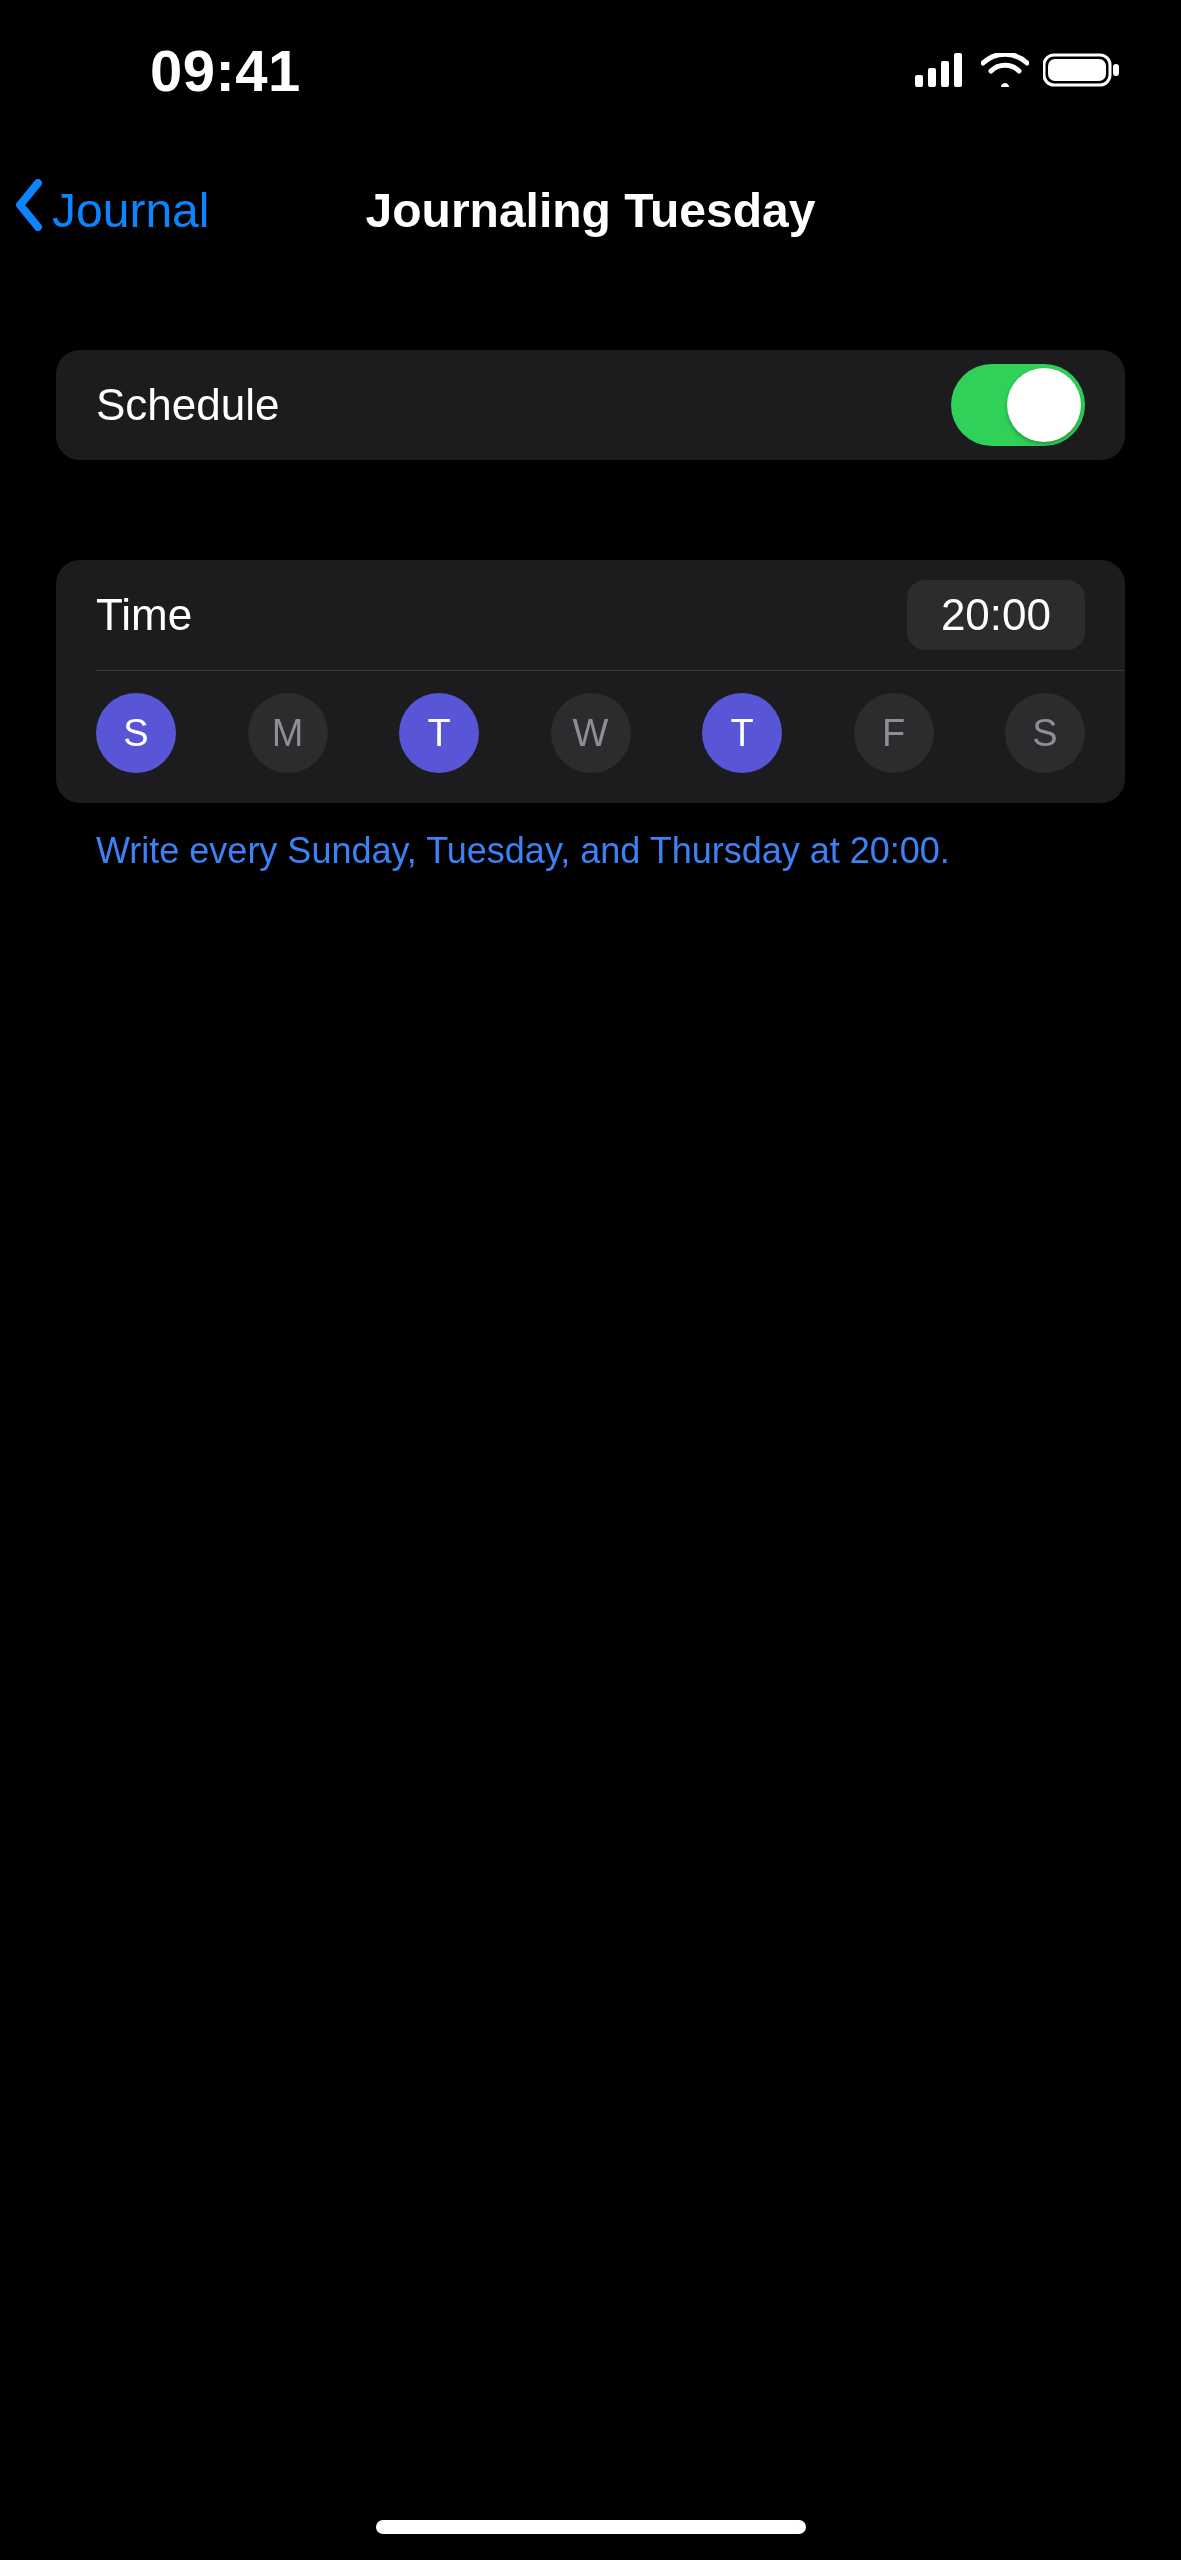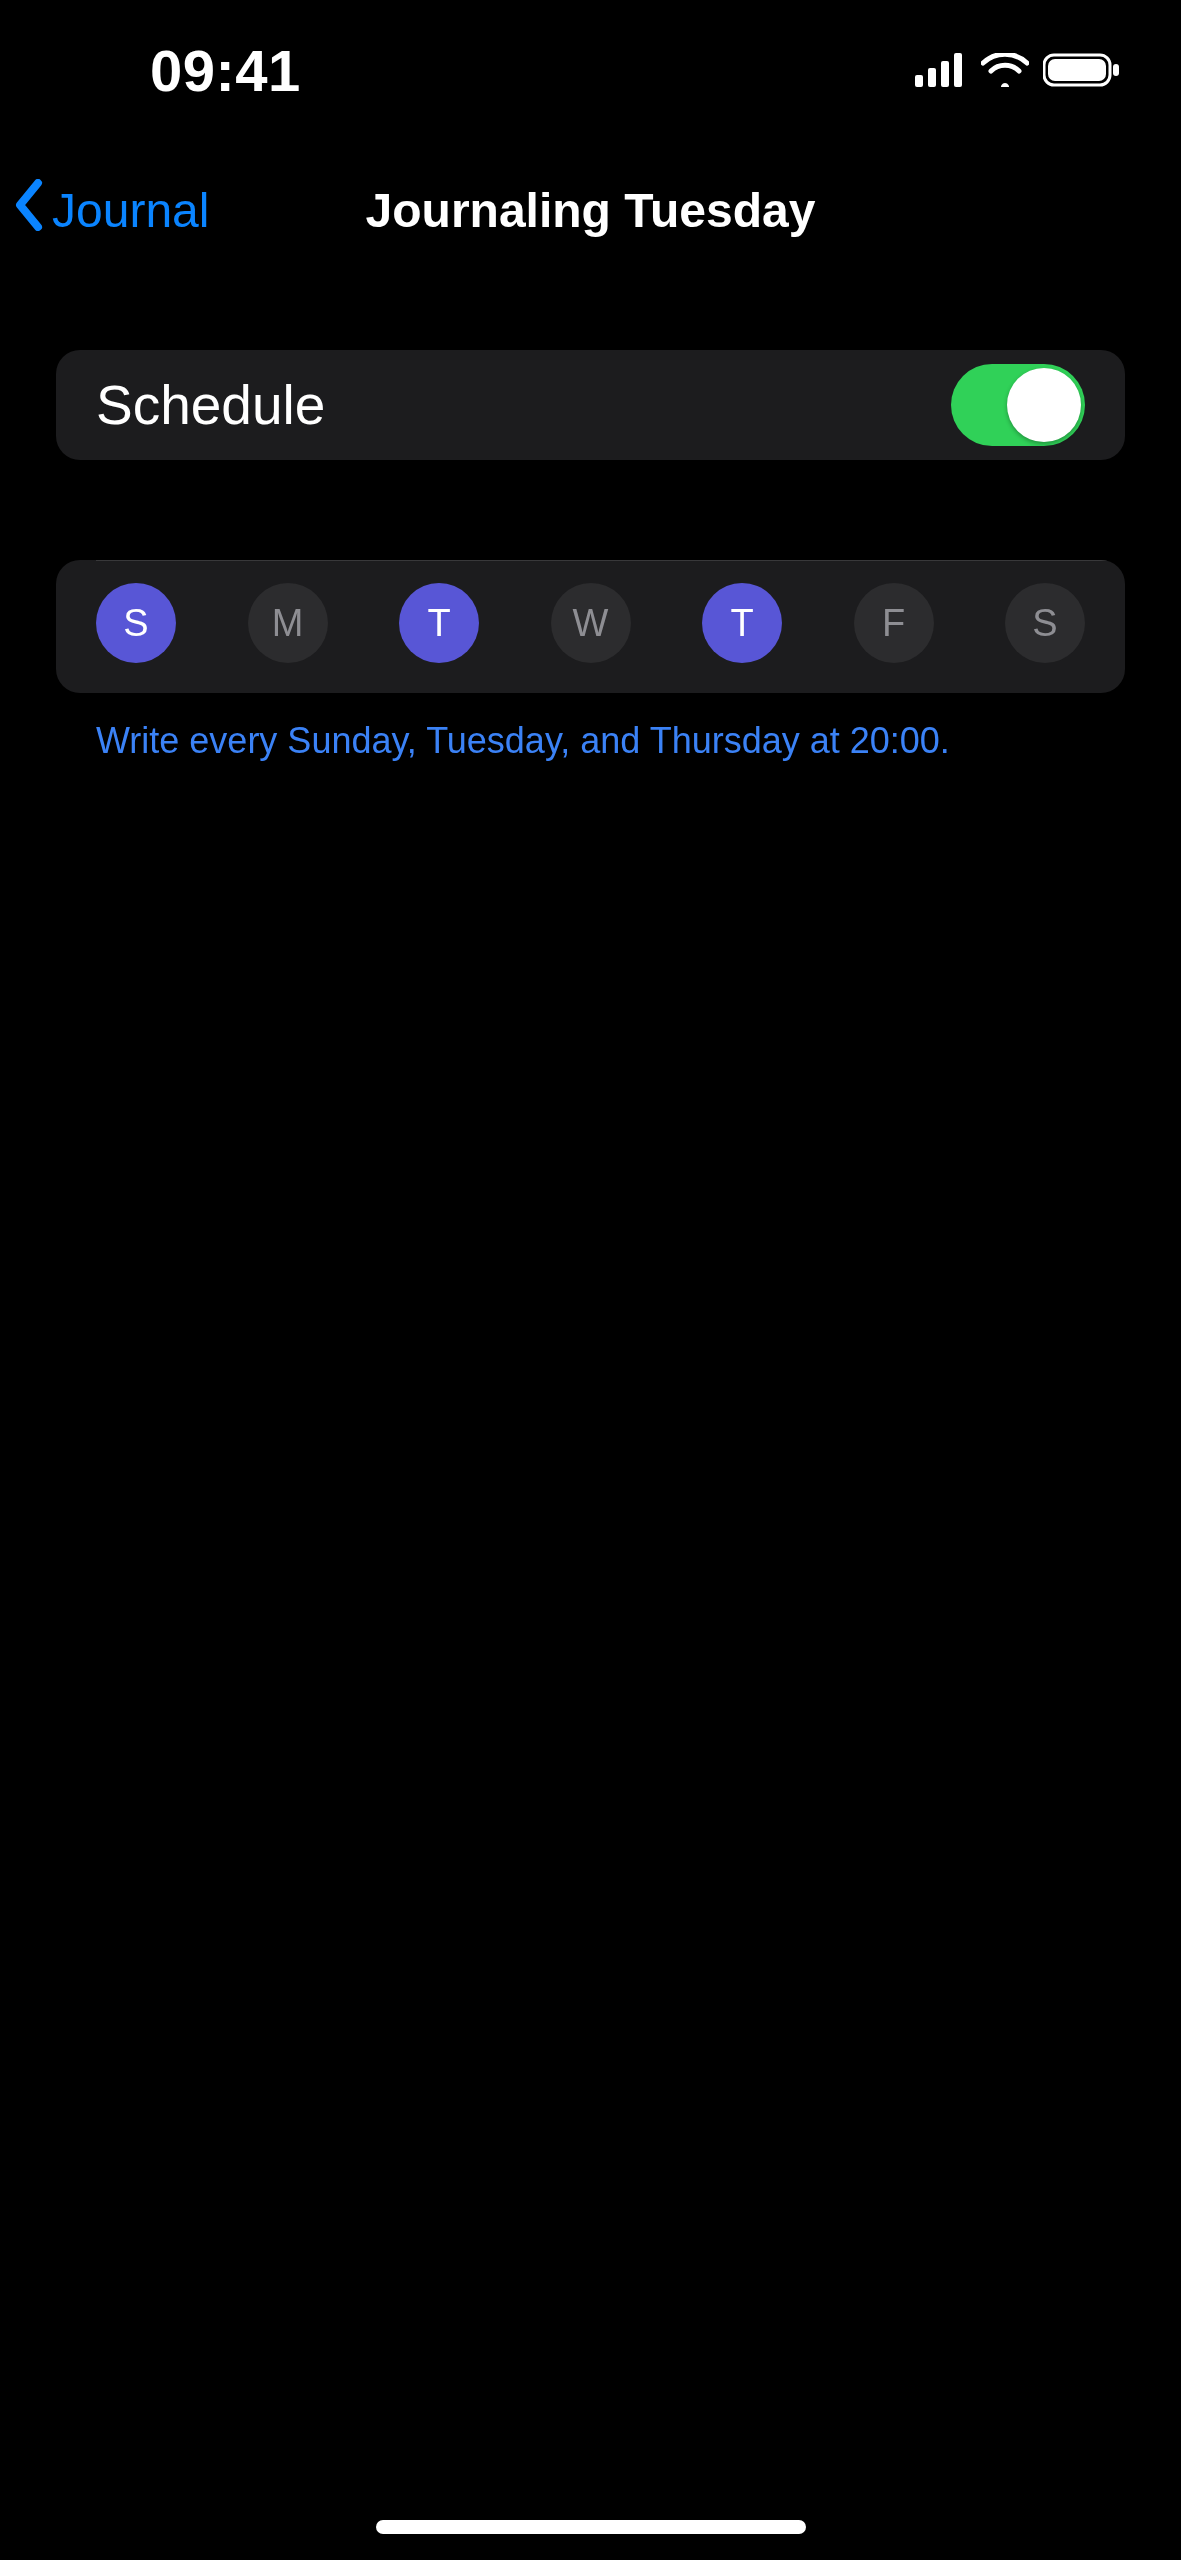--- a/index.html
+++ b/index.html
@@ -81,21 +81,21 @@
 
   .row {
     display: flex;
     align-items: center;
     justify-content: space-between;
     min-height: 110px;
     padding: 0 40px;
   }
   .row-label {
     color: #fff;
-    font-size: 55px;
+    font-size: 44px;
     font-weight: 400;
   }
 
   .separator {
     height: 1px;
     background: #38383a;
     margin-left: 40px;
   }
 
   
@@ -210,20 +210,24 @@
   <div class="group">
     <div class="row">
       <div class="row-label">Schedule</div>
       <div class="toggle">
         <div class="knob"></div>
       </div>
     </div>
   </div>
 
   <div class="group">
+    <div class="row">
+      <div class="row-label">Time</div>
+      <div class="time-pill">20:00</div>
+    </div>
     <div class="separator"></div>
     <div class="days-row">
       <div class="day-btn on">S</div>
       <div class="day-btn off">M</div>
       <div class="day-btn on">T</div>
       <div class="day-btn off">W</div>
       <div class="day-btn on">T</div>
       <div class="day-btn off">F</div>
       <div class="day-btn off">S</div>
     </div>

